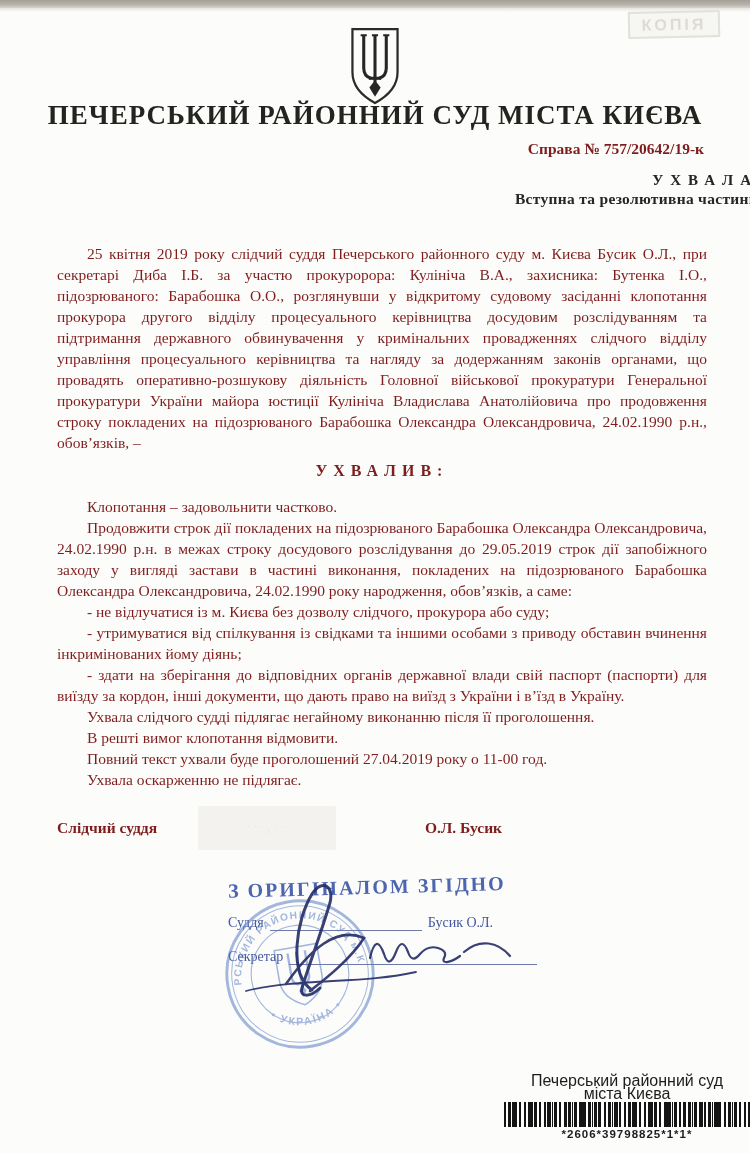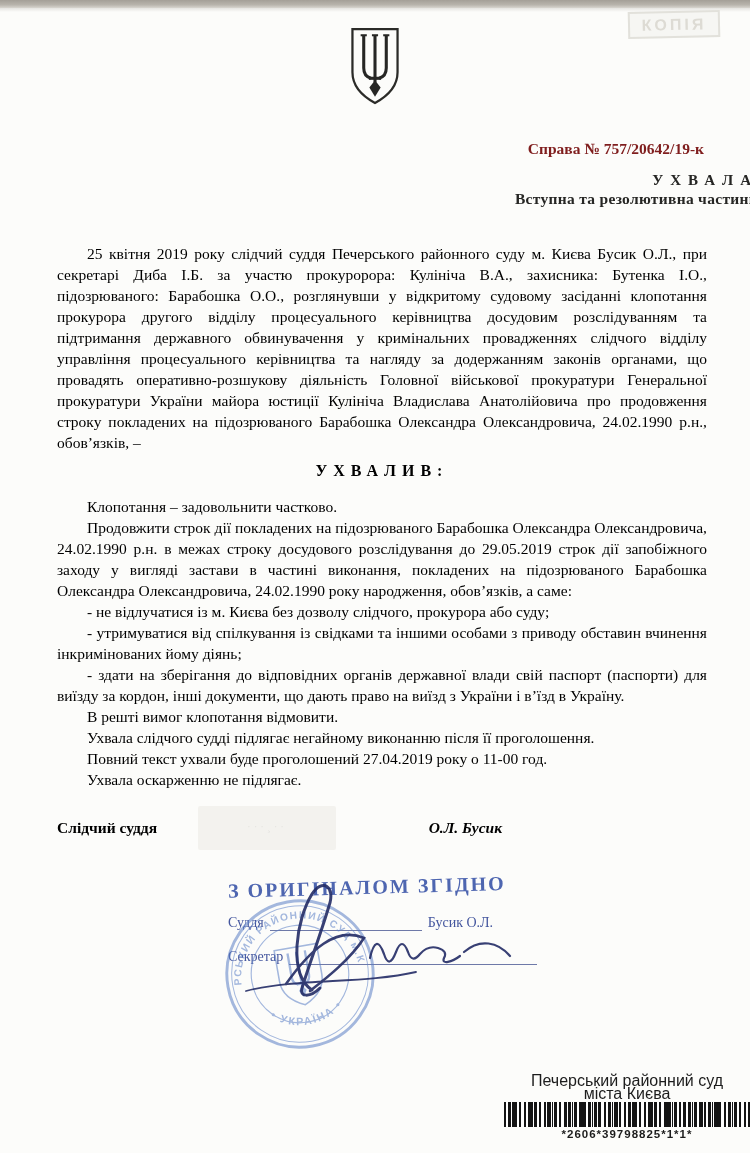--- a/index.html
+++ b/index.html
@@ -31,29 +31,29 @@
   }
   .case-no {
     position:absolute; top:140px; right:46px; font-size:15.5px; color:#7f1d1d;font-weight:bold;
   }
   .doc-heading { position:absolute; top:171px; left:8px; width:750px; text-align:right; }
   .doc-type { font-weight:bold; font-size:15px; letter-spacing:7px; line-height:18px; }
   .in-name { font-weight:bold; font-size:15px; letter-spacing:6px; line-height:19px; }
   .part-note { font-weight:bold; font-size:15.5px; line-height:19px; letter-spacing:.3px; }
   .body-text {
     position:absolute; top:243px; left:57px; width:650px;
-    font-size:15.5px; line-height:21px; text-align:justify; color:#000000;
+    font-size:15.5px; line-height:21px; text-align:justify; color:#7f1d1d;
   }
   .body-text p { text-indent:30px; }
   .resolved-heading {
     text-align:center; font-weight:bold; font-size:16px; letter-spacing:6px;
     margin-top:7px; margin-bottom:15px; text-indent:0 !important;
   }
   .sig-row { display:flex; margin-top:27px; font-weight:bold; }
-  .sig-row .judge-name { margin-left:auto; margin-right:205px;font-style:italic; }
+  .sig-row .judge-name { margin-left:auto; margin-right:205px; }
   .faint-imprint {
     position:absolute; top:806px; left:198px; width:138px; height:44px;
     background:#f2f1ed; opacity:.85; filter:blur(.6px);
     border-radius:2px; color:#e2e1db; font-size:11px; letter-spacing:3px;
     text-align:center; line-height:40px;
   }
   .cert-title {
     position:absolute; top:876px; left:228px;
     font-weight:bold; font-size:20px; letter-spacing:2px; color:#3c56a9;
     transform:rotate(-1.6deg); opacity:.9;
@@ -111,38 +111,39 @@
       </g>
       <g stroke="#262624" stroke-width="2" fill="none">
         <path d="M 16,10 H 22"></path>
           <path d="M 27,10 H 33"></path>
           <path d="M 38,10 H 44"></path>
       </g>
       <path d="M 30,54 L 24.5,61 L 30,70 L 35.5,61 Z" fill="#262624"></path>
     </svg>
   </div>
 
+  <div class="court-name">ПЕЧЕРСЬКИЙ РАЙОННИЙ СУД МІСТА КИЄВА</div>
 
   <div class="case-no">Справа № 757/20642/19-к</div>
 
   <div class="doc-heading">
     <div class="doc-type">УХВАЛА</div>
     <div class="part-note">Вступна та резолютивна частини</div>
   </div>
 
   <div class="body-text">
     <p>25 квітня 2019 року слідчий суддя Печерського районного суду м. Києва Бусик О.Л., при секретарі Диба І.Б. за участю прокуророра: Кулініча В.А., захисника: Бутенка І.О., підозрюваного: Барабошка О.О., розглянувши у відкритому судовому засіданні клопотання прокурора другого відділу процесуального керівництва досудовим розслідуванням та підтримання державного обвинувачення у кримінальних провадженнях слідчого відділу управління процесуального керівництва та нагляду за додержанням законів органами, що провадять оперативно-розшукову діяльність Головної військової прокуратури Генеральної прокуратури України майора юстиції Кулініча Владислава Анатолійовича про продовження строку покладених на підозрюваного Барабошка Олександра Олександровича, 24.02.1990 р.н., обов’язків, –</p>
     <p class="resolved-heading">УХВАЛИВ:</p>
     <p>Клопотання – задовольнити частково.</p>
     <p>Продовжити строк дії покладених на підозрюваного Барабошка Олександра Олександровича, 24.02.1990 р.н. в межах строку досудового розслідування до 29.05.2019 строк дії запобіжного заходу у вигляді застави в частині виконання, покладених на підозрюваного Барабошка Олександра Олександровича, 24.02.1990 року народження, обов’язків, а саме:</p>
     <p>- не відлучатися із м. Києва без дозволу слідчого, прокурора або суду;</p>
     <p>- утримуватися від спілкування із свідками та іншими особами з приводу обставин вчинення інкримінованих йому діянь;</p>
     <p>- здати на зберігання до відповідних органів державної влади свій паспорт (паспорти) для виїзду за кордон, інші документи, що дають право на виїзд з України і в’їзд в Україну.</p>
+    <p>Ухвала слідчого судді підлягає негайному виконанню після її проголошення.</p>
     <p>В решті вимог клопотання відмовити.</p>
-    <p>Ухвала слідчого судді підлягає негайному виконанню після її проголошення.</p>
     <p>Повний текст ухвали буде проголошений 27.04.2019 року о 11-00 год.</p>
     <p>Ухвала оскарженню не підлягає.</p>
     <div class="sig-row">
       <span>Слідчий суддя</span>
       <span class="judge-name">О.Л. Бусик</span>
     </div>
   </div>
 
   <div class="faint-imprint">···¸··</div>
 

